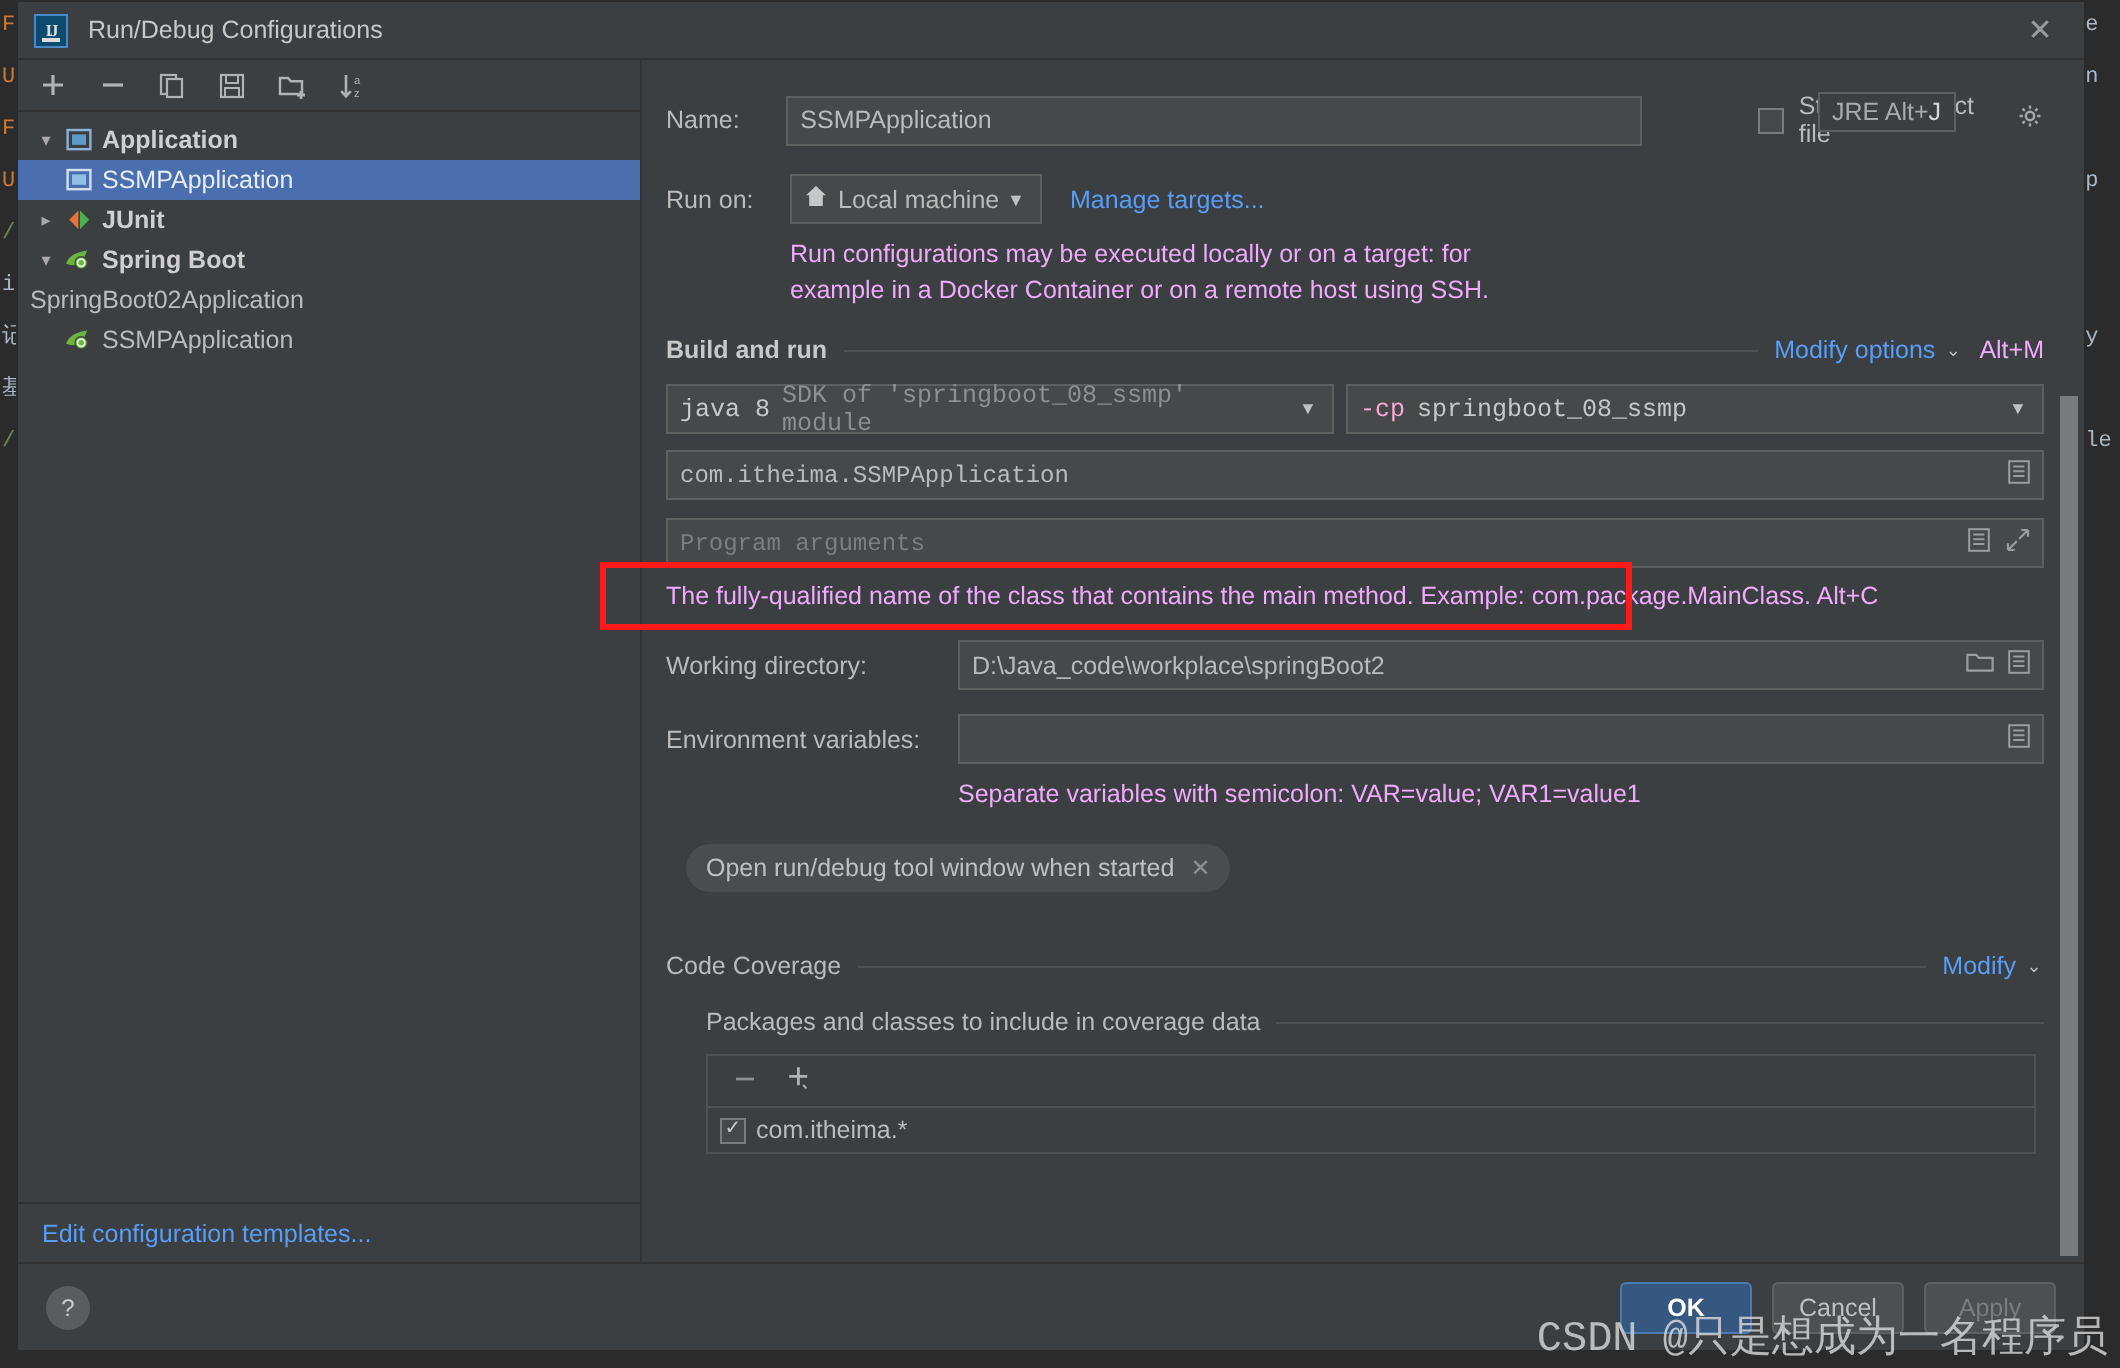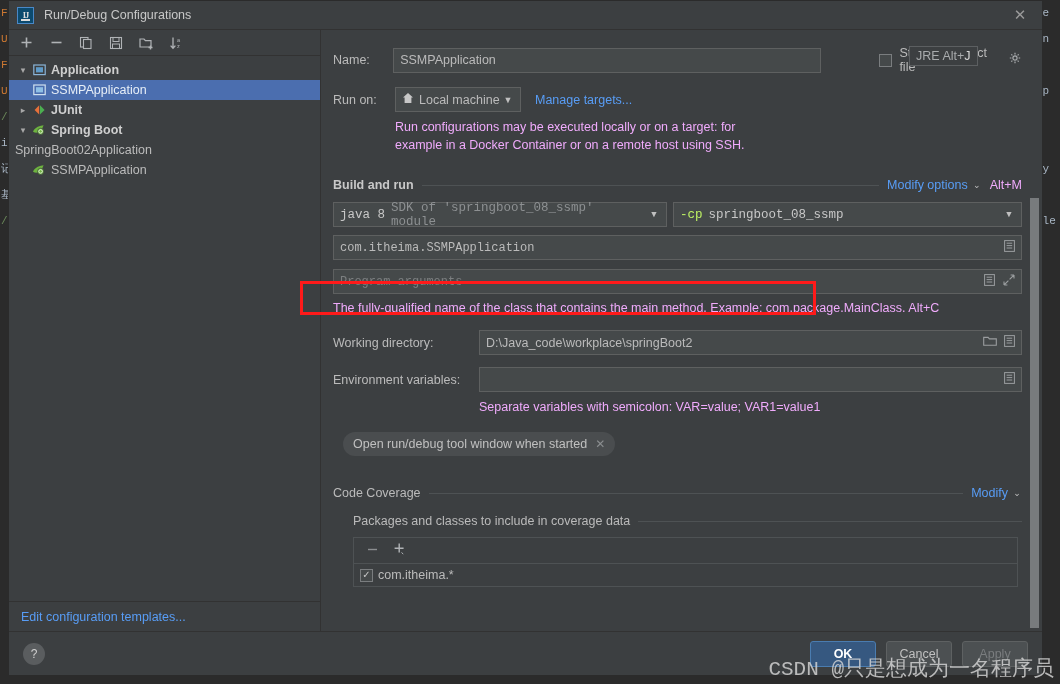--- a/index.html
+++ b/index.html
@@ -411,36 +411,36 @@
           <span class="caret">▼</span>
         </div>
         <span class="link" style="margin-left:14px;">Manage targets...</span>
       </div>
 
       <div style="padding-left:62px; line-height:18px; margin-bottom:6px;">
         <div class="hint">Run configurations may be executed locally or on a target: for</div>
         <div class="hint">example in a Docker Container or on a remote host using SSH.</div>
       </div>
 
-      <div class="sep-head" style="margin-top:24px; margin-bottom:10px;">
+      <div class="sep-head" style="margin-top:14px; margin-bottom:10px;">
         <span class="t">Build and run</span>
         <span class="sep-line"></span>
         <span class="link">Modify options</span>
         <span class="caret" style="margin-left:-4px; width:10px;">⌄</span>
         <span class="hint">Alt+M</span>
       </div>
 
       <div class="row" style="gap:6px; margin-bottom:8px;">
         <div class="combo mono" style="width:334px;">
           <span style="color:#c8c8c8">java 8</span>
           <span style="color:#8d9092; margin-left:6px;">SDK of 'springboot_08_ssmp' module</span>
           <span class="caret">▼</span>
         </div>
         <div class="combo mono" style="flex:1 1 auto;">
-          <span style="color:#bef264;">-cp</span>
+          <span style="color:#f9a8d4;">-cp</span>
           <span style="color:#c8c8c8; margin-left:6px;">springboot_08_ssmp</span>
           <span class="caret">▼</span>
         </div>
       </div>
 
       <div class="row" style="margin-bottom:9px;">
         <div class="txtfield mono" style="flex:1 1 auto;">
           <span>com.itheima.SSMPApplication</span>
           <span class="fieldicon" style="margin-left:auto">
             <svg width="11" height="12" viewBox="0 0 11 12">

